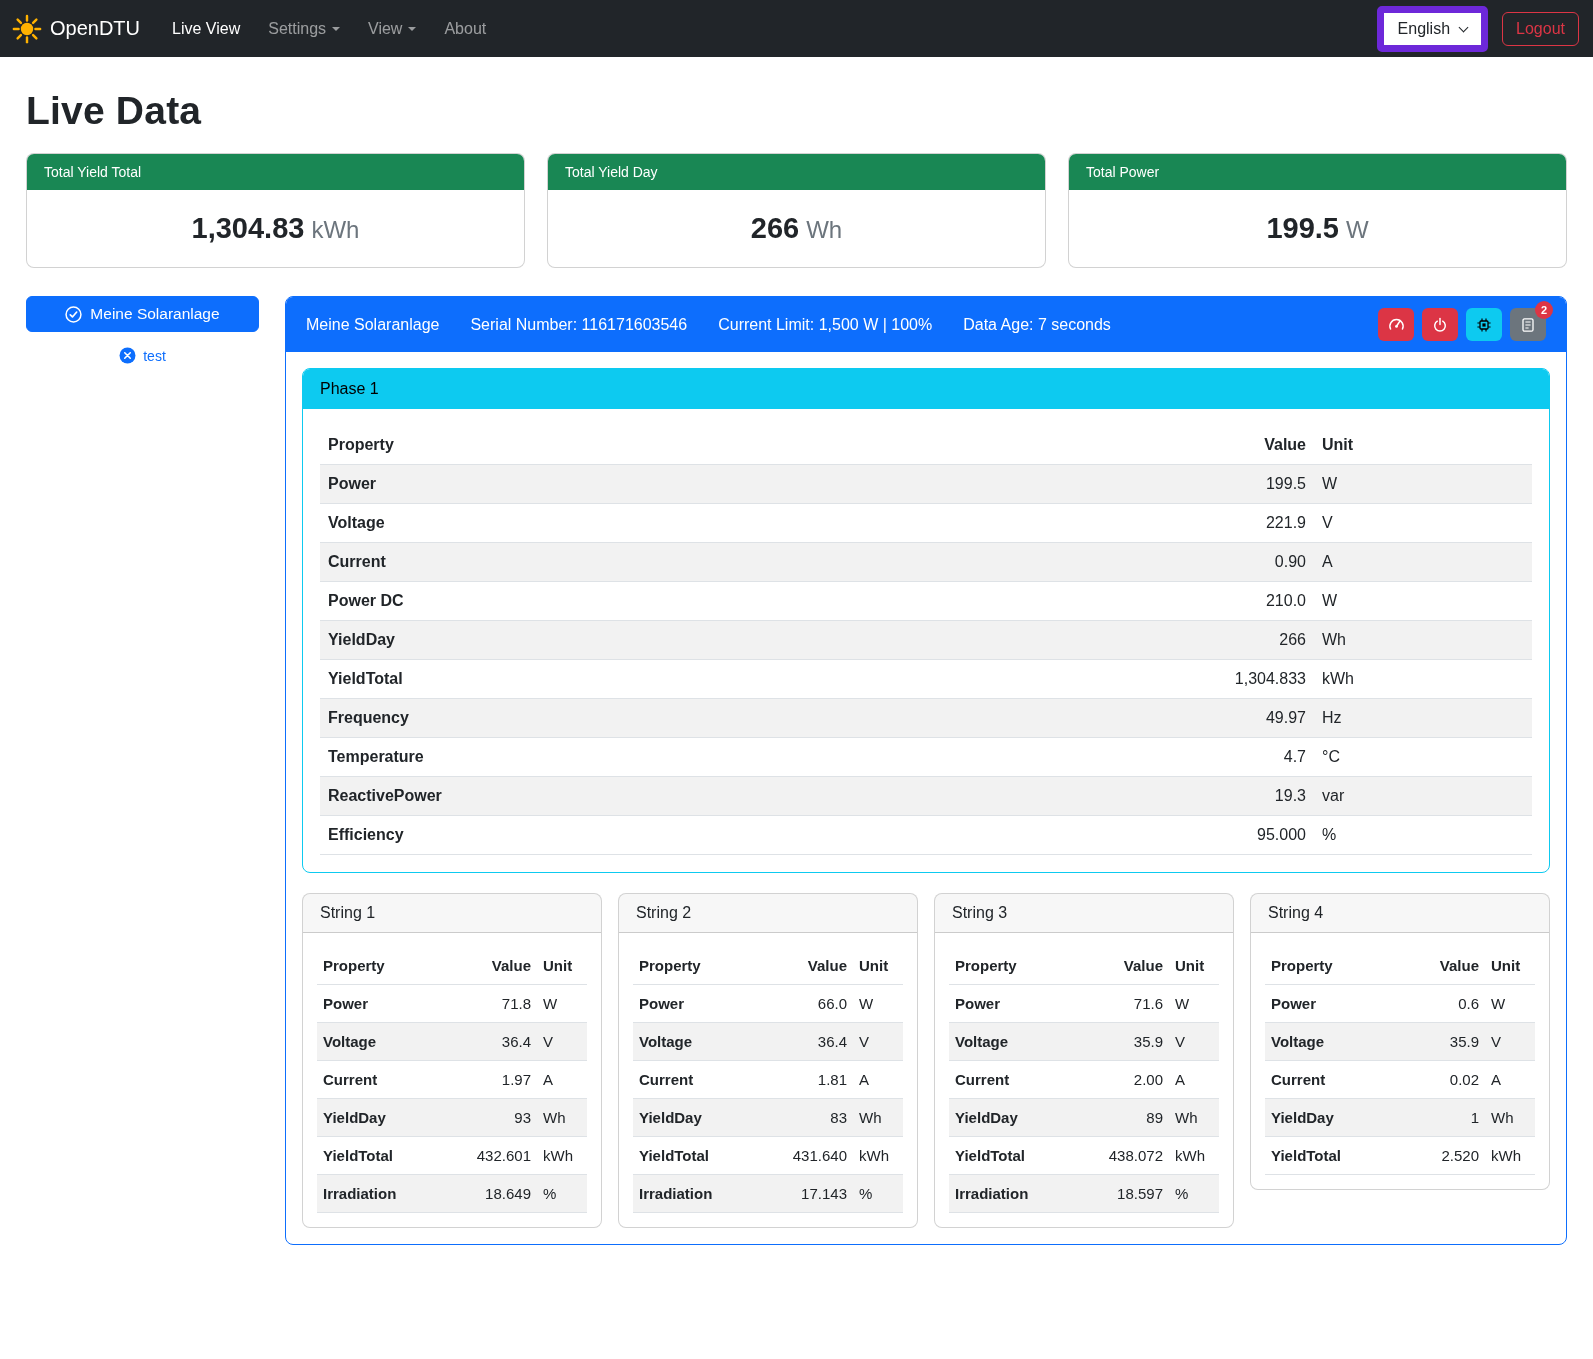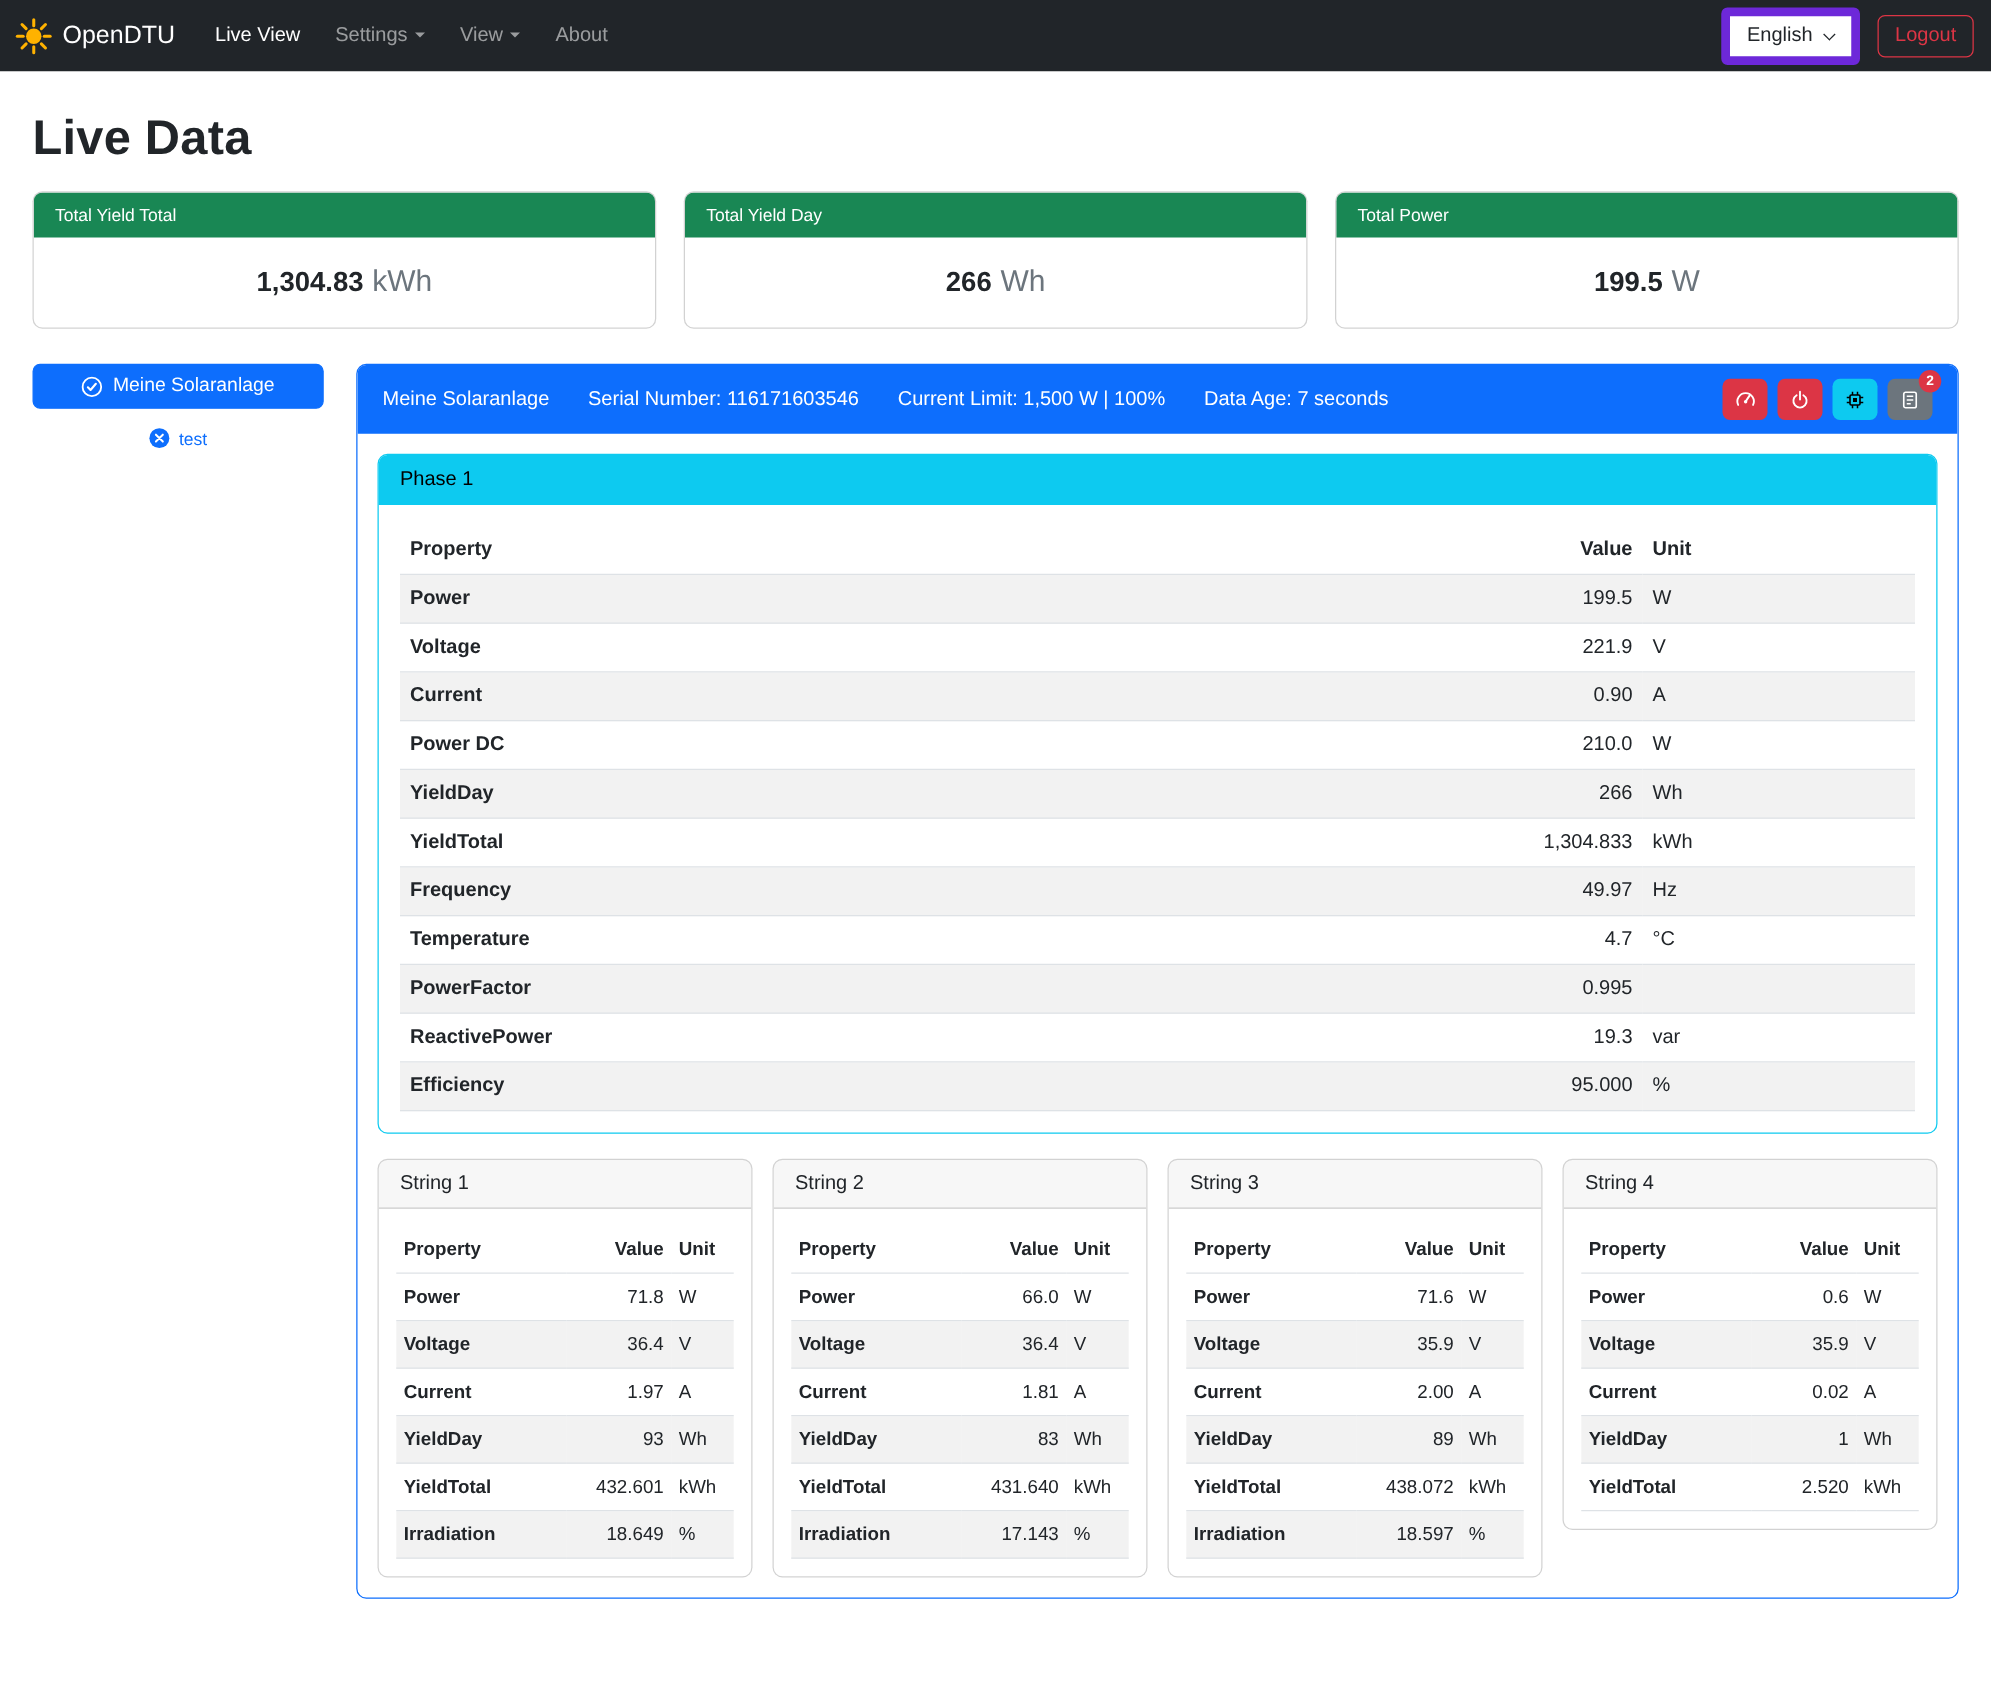--- a/index.html
+++ b/index.html
@@ -59,21 +59,21 @@
   .page-title { font-size: 39px; font-weight: 700; margin: 32px 0 20px 0; letter-spacing: .2px; }
 
   
   .summary-row { display: flex; gap: 22px; margin-bottom: 28px; }
   .card { border: 1px solid rgba(0,0,0,.175); border-radius: 8px; background: #fff; }
   .summary-card { flex: 1; overflow: hidden; }
   .summary-card .card-header {
     background: #198754; color: #fff; padding: 10px 17px; font-size: 14px;
   }
   .summary-card .card-body { padding: 22px 16px; text-align: center; }
-  .summary-value { font-size: 22px; font-weight: 700; color: #212529; }
+  .summary-value { font-size: 29px; font-weight: 700; color: #212529; }
   .summary-unit { font-size: 24px; color: #6c757d; margin-left: 7px; }
 
   
   .content-row { display: flex; gap: 26px; align-items: flex-start; padding-bottom: 28px; }
   .sidebar { width: 233px; flex-shrink: 0; }
   .inv-select-btn {
     width: 100%; background: #0d6efd; border: 1px solid #0d6efd; color: #fff;
     border-radius: 6px; padding: 8px 10px; font-size: 15.5px; cursor: pointer;
     display: flex; align-items: center; justify-content: center; gap: 8px;
     font-family: inherit;
@@ -342,25 +342,20 @@
                     <td class="val">49.97</td>
                     <td>Hz</td>
                   </tr>
 
                   <tr>
                     <td class="prop">Temperature</td>
                     <td class="val">4.7</td>
                     <td>°C</td>
                   </tr>
 
-                  <tr>
-                    <td class="prop">PowerFactor</td>
-                    <td class="val">0.995</td>
-                    <td></td>
-                  </tr>
 
                   <tr>
                     <td class="prop">ReactivePower</td>
                     <td class="val">19.3</td>
                     <td>var</td>
                   </tr>
 
                   <tr>
                     <td class="prop">Efficiency</td>
                     <td class="val">95.000</td>

